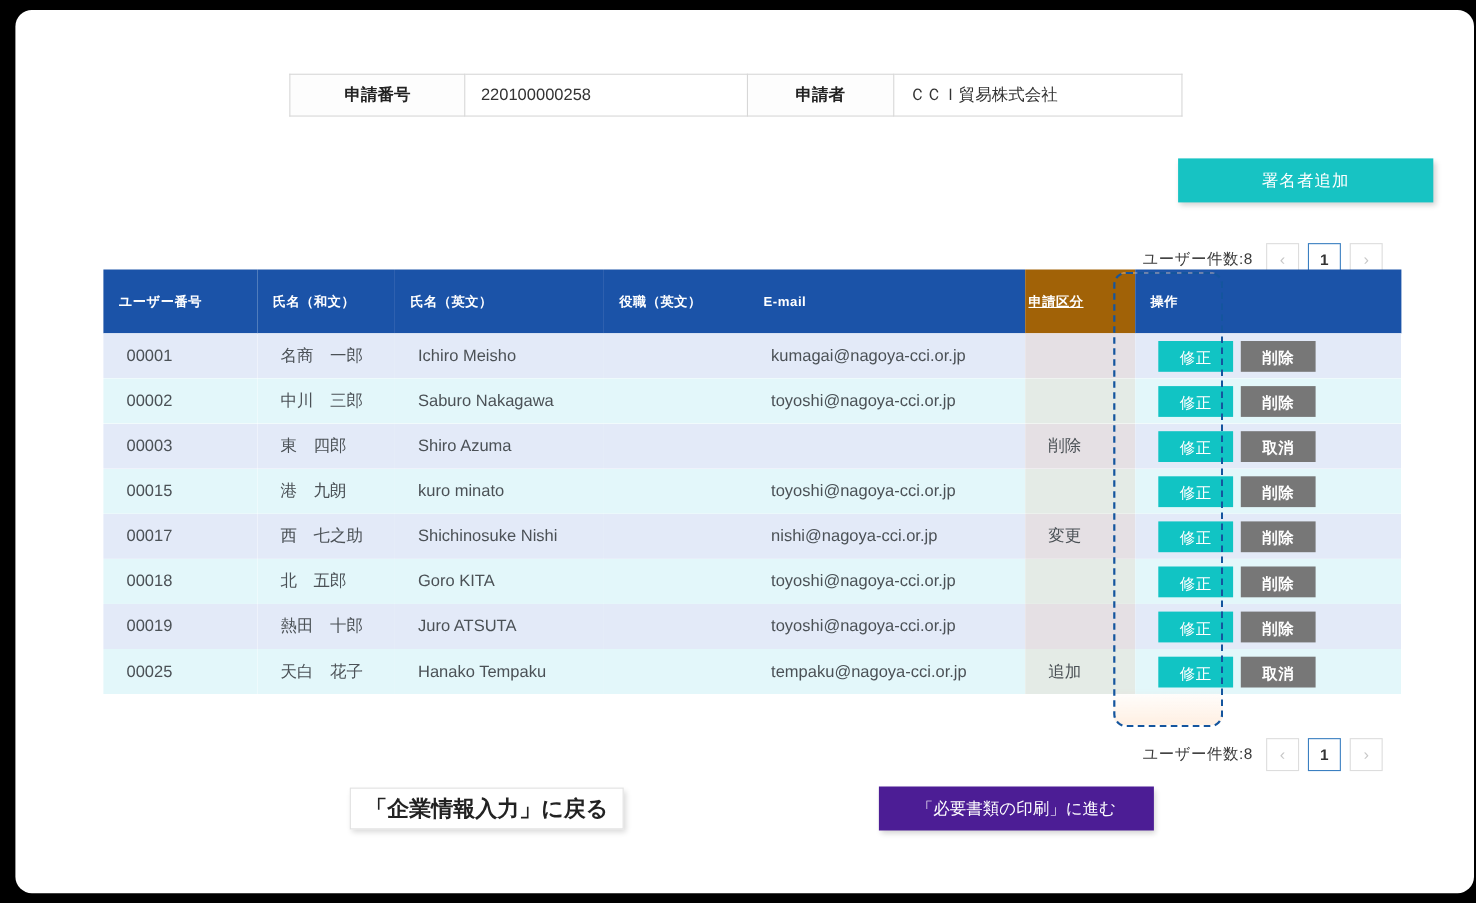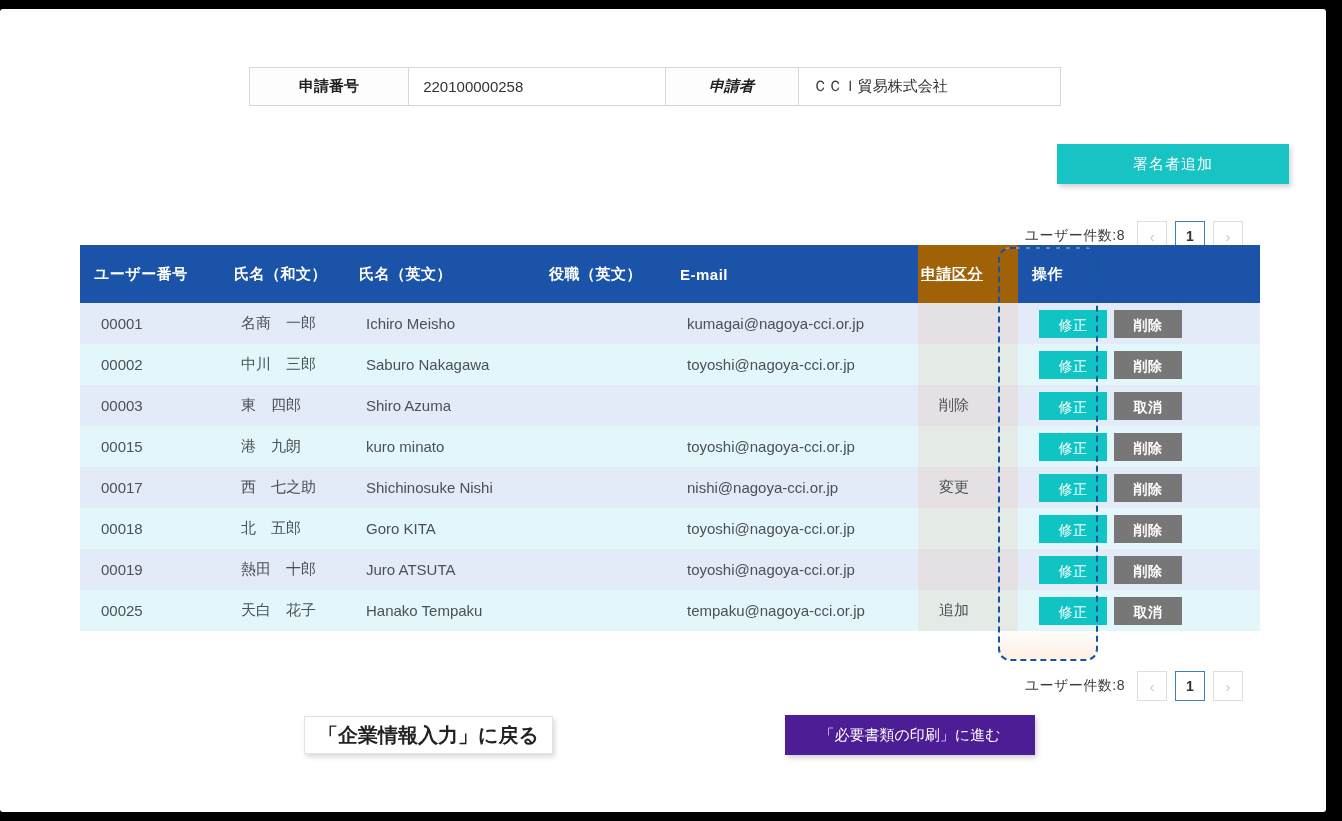--- a/index.html
+++ b/index.html
@@ -11,24 +11,24 @@
     overflow: hidden;
   }
   .frame {
     position: absolute;
     left: 0; top: 0;
     width: 1342px; height: 821px;
     background: #000;
   }
   .page {
     position: absolute;
-    left: 0; top: 9px;
+    left: 14px; top: 9px;
     width: 1326px; height: 803px;
     background: #ffffff;
-    border-radius: 3px;
+    border-radius: 15px;
     overflow: hidden;
   }
   .page-inner {
     position: absolute;
     left: 18px; top: 21px;
     width: 1290px; height: 772px;
     background: #ffffff;
   }
 
   
@@ -52,21 +52,21 @@
   }
   .info-table td.lbl {
     font-weight: bold;
     color: #222;
     background: #fdfdfd;
     text-align: center;
   }
   .info-table td.val { background: #ffffff; }
   .col-lbl1 { width: 159px; }
   .col-val1 { width: 256px; }
-  .col-lbl2 { width: 133px; font-style: italic; }
+  .col-lbl2 { width: 133px; }
   .col-val2 { width: 262px; }
 
   
   .btn-add-signer {
     position: absolute;
     left: 1039px; top: 114px;
     width: 232px; height: 40px;
     background: #17c3c3;
     color: #ffffff;
     border: none;
@@ -122,21 +122,21 @@
     width: 1180px;
   }
   table.grid {
     width: 1180px;
     border-collapse: collapse;
     table-layout: fixed;
   }
   table.grid th {
     background: #1b53a8;
     color: #ffffff;
-    font-size: 15px;
+    font-size: 12px;
     font-weight: bold;
     text-align: left;
     height: 58px;
     padding: 0 0 0 14px;
     letter-spacing: 0.5px;
     white-space: nowrap;
   }
   table.grid th.kbn {
     background: #a16207;
     padding-left: 3px;

